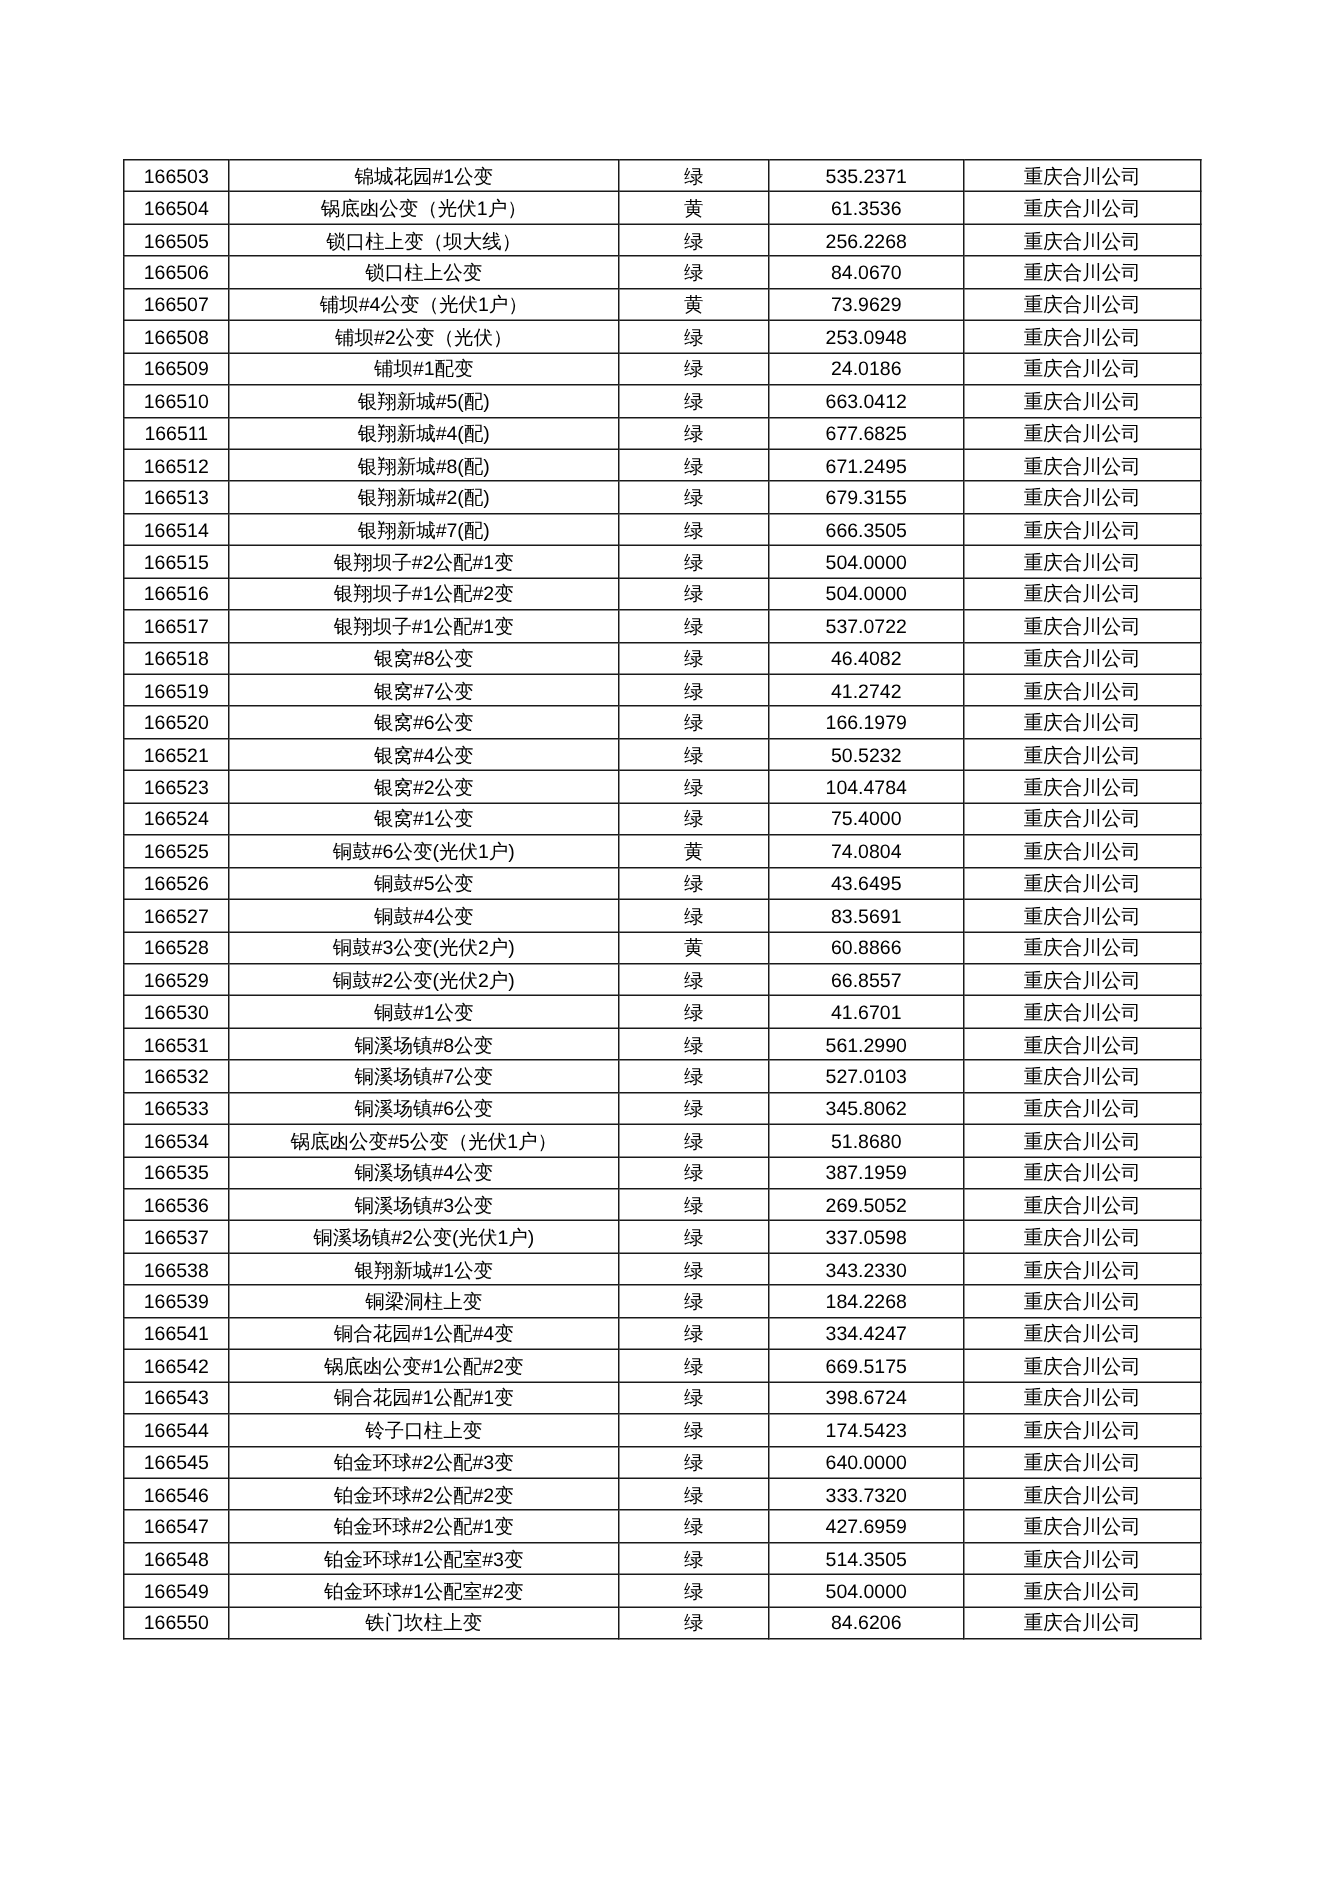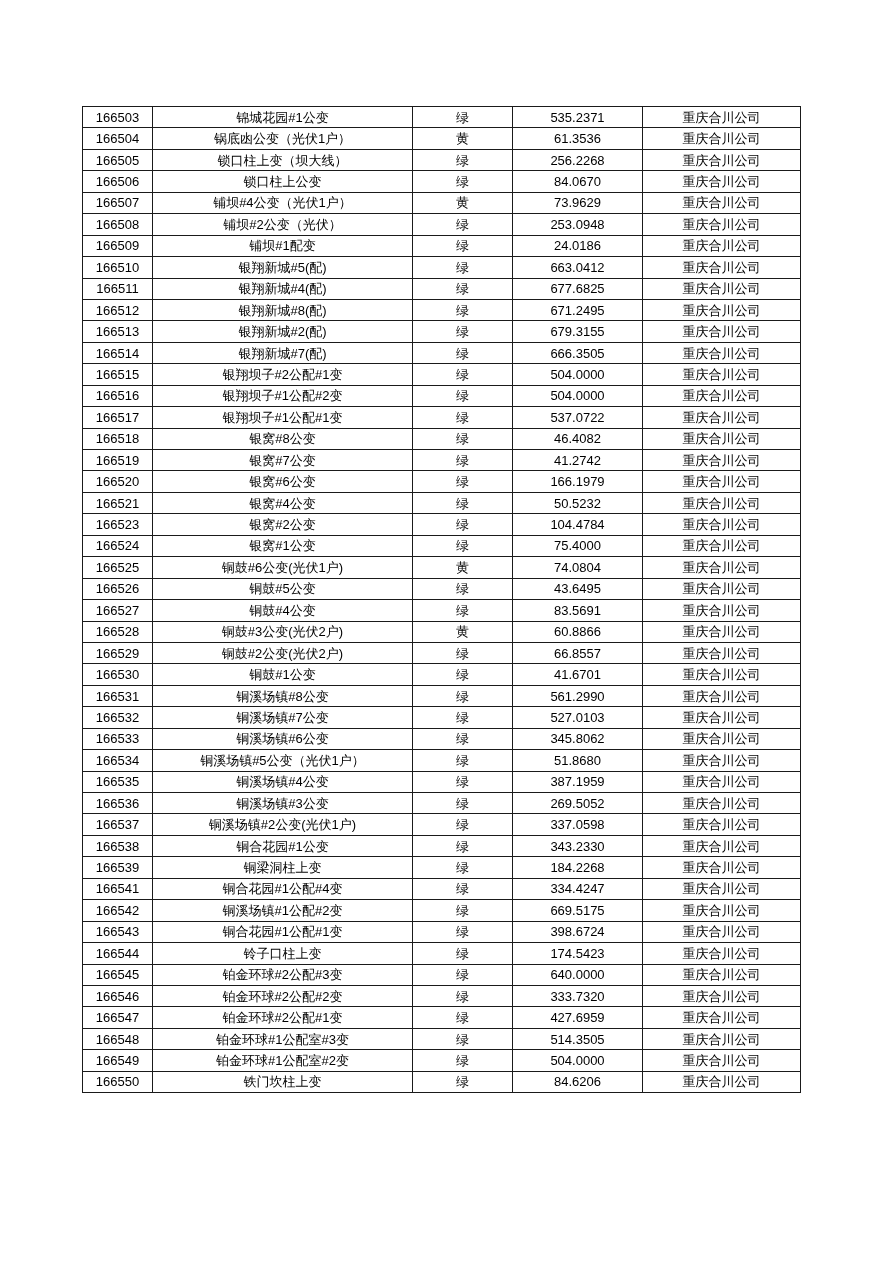--- a/index.html
+++ b/index.html
@@ -261,21 +261,21 @@
         </tr>
         <tr>
           <td>166533</td>
           <td>铜溪场镇#6公变</td>
           <td>绿</td>
           <td>345.8062</td>
           <td>重庆合川公司</td>
         </tr>
         <tr>
           <td>166534</td>
-          <td>铜溪场镇#5公变（光伏1户）</td>
+          <td>锅底凼公变#5公变（光伏1户）</td>
           <td>绿</td>
           <td>51.8680</td>
           <td>重庆合川公司</td>
         </tr>
         <tr>
           <td>166535</td>
           <td>铜溪场镇#4公变</td>
           <td>绿</td>
           <td>387.1959</td>
           <td>重庆合川公司</td>
@@ -289,42 +289,42 @@
         </tr>
         <tr>
           <td>166537</td>
           <td>铜溪场镇#2公变(光伏1户)</td>
           <td>绿</td>
           <td>337.0598</td>
           <td>重庆合川公司</td>
         </tr>
         <tr>
           <td>166538</td>
-          <td>铜合花园#1公变</td>
+          <td>银翔新城#1公变</td>
           <td>绿</td>
           <td>343.2330</td>
           <td>重庆合川公司</td>
         </tr>
         <tr>
           <td>166539</td>
           <td>铜梁洞柱上变</td>
           <td>绿</td>
           <td>184.2268</td>
           <td>重庆合川公司</td>
         </tr>
         <tr>
           <td>166541</td>
           <td>铜合花园#1公配#4变</td>
           <td>绿</td>
           <td>334.4247</td>
           <td>重庆合川公司</td>
         </tr>
         <tr>
           <td>166542</td>
-          <td>铜溪场镇#1公配#2变</td>
+          <td>锅底凼公变#1公配#2变</td>
           <td>绿</td>
           <td>669.5175</td>
           <td>重庆合川公司</td>
         </tr>
         <tr>
           <td>166543</td>
           <td>铜合花园#1公配#1变</td>
           <td>绿</td>
           <td>398.6724</td>
           <td>重庆合川公司</td>

